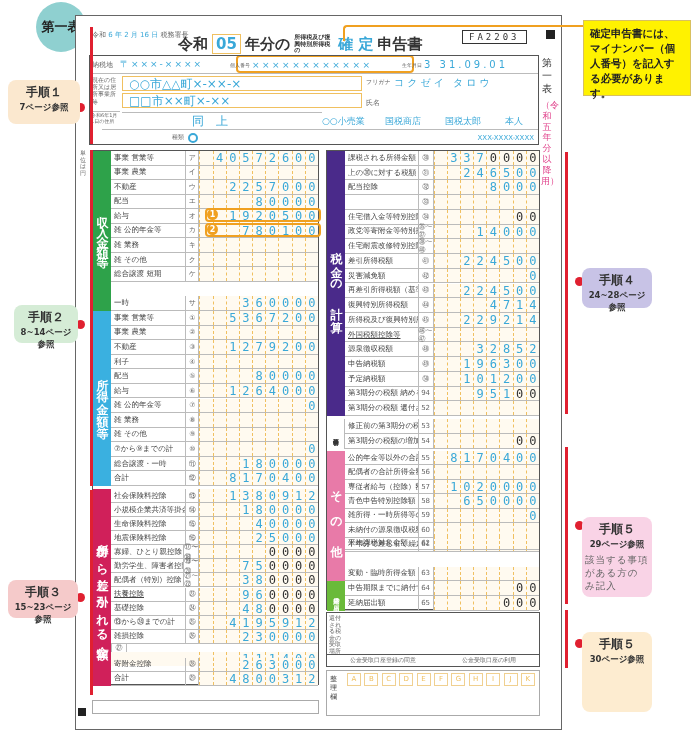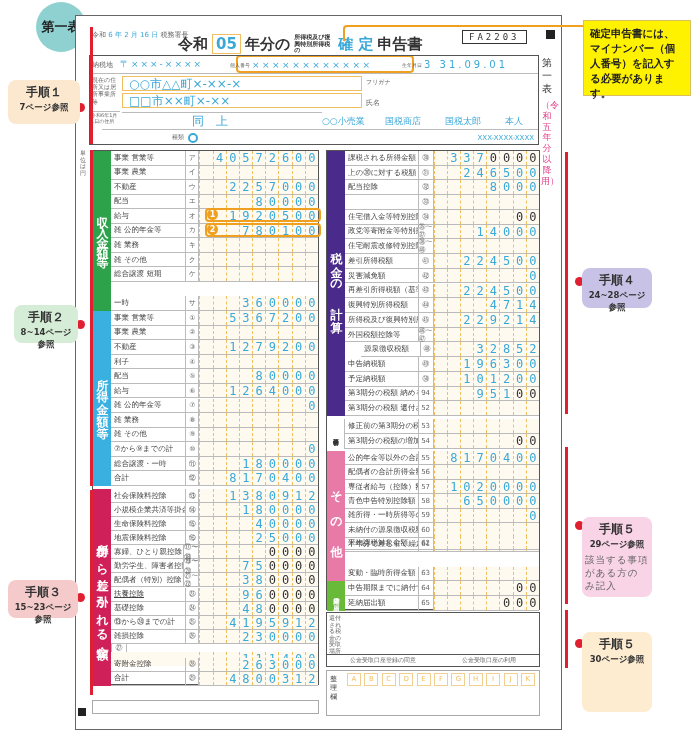--- a/index.html
+++ b/index.html
@@ -60,20 +60,21 @@
     <span style="width:110px;color:#3aa8d8;font-size:9px;letter-spacing:2px">〒×××-××××</span>
     <span style="width:22px;font-size:5px">個人番号</span>
     <span style="width:150px;color:#3aa8d8;font-size:9px;letter-spacing:2.5px">××××××××××××</span>
     <span style="width:22px;font-size:5px">生年月日</span>
     <span style="color:#3aa8d8;font-size:10px;letter-spacing:3px">3 31.09.01</span>
   </div>
   <div style="position:absolute;left:0;top:18px;width:30px;height:34px;font-size:6px;color:#666;padding:2px;line-height:1.2">現在の住所又は居所事業所等</div>
   <div style="position:absolute;left:32px;top:20px;width:240px;height:15px;border:1px solid #f0c060;color:#3aa8d8;font-size:12px;padding-left:6px;line-height:14px">○○市△△町×-××-×</div>
   <div style="position:absolute;left:32px;top:37px;width:240px;height:15px;border:1px solid #f0c060;color:#3aa8d8;font-size:12px;padding-left:6px;line-height:14px">□□市××町×-××</div>
   <span style="position:absolute;left:276px;top:22px;font-size:6px;color:#666">フリガナ</span>
+  <div style="position:absolute;left:300px;top:20px;width:148px;height:15px;color:#3aa8d8;font-size:10px;letter-spacing:3px;line-height:14px;padding-left:4px">コクゼイ タロウ</div>
   <span style="position:absolute;left:276px;top:42px;font-size:7px;color:#666">氏名</span>
   <div style="position:absolute;left:0;top:55px;width:30px;height:17px;font-size:5px;color:#666;padding:1px;line-height:1.1;border-top:1px solid #bbb">令和6年1月1日の住所</div>
   <div style="position:absolute;left:32px;top:56px;width:200px;height:16px;color:#3aa8d8;font-size:12px;padding-left:70px;line-height:16px;border-top:1px solid #bbb">同　上</div>
   <div style="position:absolute;left:232px;top:58px;width:60px;height:14px;color:#3aa8d8;font-size:9px;line-height:14px">○○小売業</div>
   <div style="position:absolute;left:295px;top:58px;width:55px;height:14px;color:#3aa8d8;font-size:9px;line-height:14px">国税商店</div>
   <div style="position:absolute;left:355px;top:58px;width:55px;height:14px;color:#3aa8d8;font-size:9px;line-height:14px">国税太郎</div>
   <div style="position:absolute;left:415px;top:58px;width:35px;height:14px;color:#3aa8d8;font-size:9px;line-height:14px">本人</div>
   <div style="position:absolute;left:12px;top:73px;right:0;height:16px;border-top:1px solid #bbb;display:flex;align-items:center;font-size:6px;color:#666">
     <span style="margin-left:70px">種類</span>
     <span style="display:inline-block;width:10px;height:10px;border:2px solid #3aa8d8;border-radius:50%;margin-left:4px"></span>
@@ -824,34 +825,34 @@
           <span class="cell dig" style="line-height: 14.7222px; font-size: 12px;"></span>
           <span class="cell dig" style="line-height: 14.7222px; font-size: 12px;">2</span>
           <span class="cell dig" style="line-height: 14.7222px; font-size: 12px;">2</span>
           <span class="cell dig" style="line-height: 14.7222px; font-size: 12px;">9</span>
           <span class="cell dig" style="line-height: 14.7222px; font-size: 12px;">2</span>
           <span class="cell dig" style="line-height: 14.7222px; font-size: 12px;">1</span>
           <span class="cell dig" style="line-height: 14.7222px; font-size: 12px;">4</span>
         </div>
       </div>
       <div class="row" style="top: 176.667px; height: 14.7222px;">
-        <div class="lbl" style="width: 74px;">外国税額控除等</div>
+        <div class="lbl" style="width: 74px; text-decoration: underline;">外国税額控除等</div>
         <div class="code">㊻〜㊼</div>
         <div class="vals">
           <span class="cell dig" style="line-height: 14.7222px; font-size: 12px;"></span>
           <span class="cell dig" style="line-height: 14.7222px; font-size: 12px;"></span>
           <span class="cell dig" style="line-height: 14.7222px; font-size: 12px;"></span>
           <span class="cell dig" style="line-height: 14.7222px; font-size: 12px;"></span>
           <span class="cell dig" style="line-height: 14.7222px; font-size: 12px;"></span>
           <span class="cell dig" style="line-height: 14.7222px; font-size: 12px;"></span>
           <span class="cell dig" style="line-height: 14.7222px; font-size: 12px;"></span>
           <span class="cell dig" style="line-height: 14.7222px; font-size: 12px;"></span>
         </div>
       </div>
-      <div class="row" style="top: 191.389px; height: 14.7222px; margin-left: 16px;">
+      <div class="row" style="top: 191.389px; height: 14.7222px;">
         <div class="lbl" style="width: 74px;">源泉徴収税額</div>
         <div class="code">㊽</div>
         <div class="vals">
           <span class="cell dig" style="line-height: 14.7222px; font-size: 12px;"></span>
           <span class="cell dig" style="line-height: 14.7222px; font-size: 12px;"></span>
           <span class="cell dig" style="line-height: 14.7222px; font-size: 12px;"></span>
           <span class="cell dig" style="line-height: 14.7222px; font-size: 12px;">3</span>
           <span class="cell dig" style="line-height: 14.7222px; font-size: 12px;">2</span>
           <span class="cell dig" style="line-height: 14.7222px; font-size: 12px;">8</span>
           <span class="cell dig" style="line-height: 14.7222px; font-size: 12px;">5</span>

